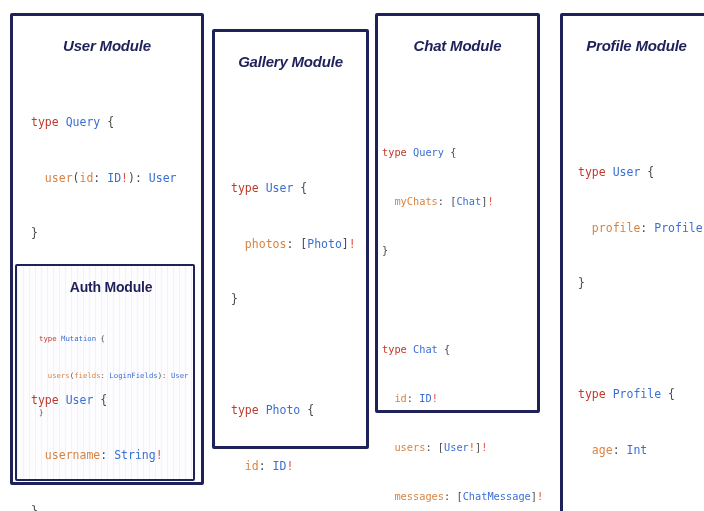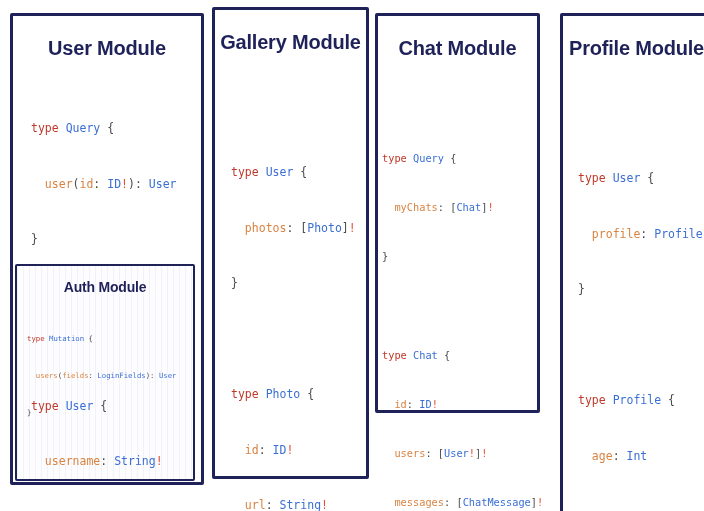--- a/index.html
+++ b/index.html
@@ -54,21 +54,21 @@
   }
 
   .card-title {
     text-align: center;
     font-weight: bold;
     color: #1f2159;
     letter-spacing: -0.2px;
     position: relative;
     z-index: 2;
   }
-  .title-lg { font-size: 20px; }
+  .title-lg { font-size: 15px; font-style: italic; }
   .title-md { font-size: 14px; }
 
   .code {
     font-family: "DejaVu Sans Mono", "Liberation Mono", monospace;
     white-space: pre;
     position: relative;
     z-index: 2;
   }
   .code-lg { font-size: 11.5px; line-height: 18.5px; }
   .code-sm { font-size: 7.3px; line-height: 12.2px; }
@@ -94,40 +94,40 @@
       <div class="blank"><span class="kw">type</span> <span class="tn">Query</span> <span class="pun">{</span></div>
       <div class="blank">  <span class="fld">user</span><span class="brk">(</span><span class="fld">id</span><span class="pun">:</span> <span class="tn">ID</span><span class="bang">!</span><span class="brk">)</span><span class="pun">:</span> <span class="tn">User</span></div>
       <div class="blank"><span class="pun">}</span></div>
       <div class="blank">&nbsp;</div>
       <div class="blank">&nbsp;</div>
       <div class="blank"><span class="kw">type</span> <span class="tn">User</span> <span class="pun">{</span></div>
       <div class="blank">  <span class="fld">username</span><span class="pun">:</span> <span class="tn">String</span><span class="bang">!</span></div>
       <div class="blank"><span class="pun">}</span></div>
     </div>
 
-    <div class="card-inner" style="left:2px; top:248px; width:180px; height:217px;">
+    <div class="card-inner" style="left:2px; top:248px; width:180px; height:217px;padding-left:12px;">
       <div class="card-title title-md" style="margin-top:13px;">Auth Module</div>
       <div class="code code-sm" style="margin:14px 0 0 10px;">
         <div class="blank"><span class="kw">type</span> <span class="tn">Mutation</span> <span class="pun">{</span></div>
         <div class="blank">  <span class="fld">users</span><span class="brk">(</span><span class="fld">fields</span><span class="pun">:</span> <span class="tn">LoginFields</span><span class="brk">)</span><span class="pun">:</span> <span class="tn">User</span></div>
         <div class="blank"><span class="pun">}</span></div>
         <div class="blank">&nbsp;</div>
         <div class="blank"><span class="kw">type</span> <span class="tn">Query</span> <span class="pun">{</span></div>
         
         
         
         
         
         
         
       </div>
     </div>
   </div>
 
-  <div class="card" style="left:212px; top:7px; width:157px; height:472px;">
+  <div class="card" style="left:212px; top:29px; width:157px; height:420px;">
     <div class="card-title title-lg" style="margin-top:21px;">Gallery Module</div>
     <div class="code code-lg" style="margin:72px 0 0 16px;">
       <div class="blank"><span class="kw">type</span> <span class="tn">User</span> <span class="pun">{</span></div>
       <div class="blank">  <span class="fld">photos</span><span class="pun">:</span> <span class="brk">[</span><span class="tn">Photo</span><span class="brk">]</span><span class="bang">!</span></div>
       <div class="blank"><span class="pun">}</span></div>
       <div class="blank">&nbsp;</div>
       <div class="blank"><span class="kw">type</span> <span class="tn">Photo</span> <span class="pun">{</span></div>
       <div class="blank">  <span class="fld">id</span><span class="pun">:</span> <span class="tn">ID</span><span class="bang">!</span></div>
       <div class="blank">  <span class="fld">url</span><span class="pun">:</span> <span class="tn">String</span><span class="bang">!</span></div>
       

